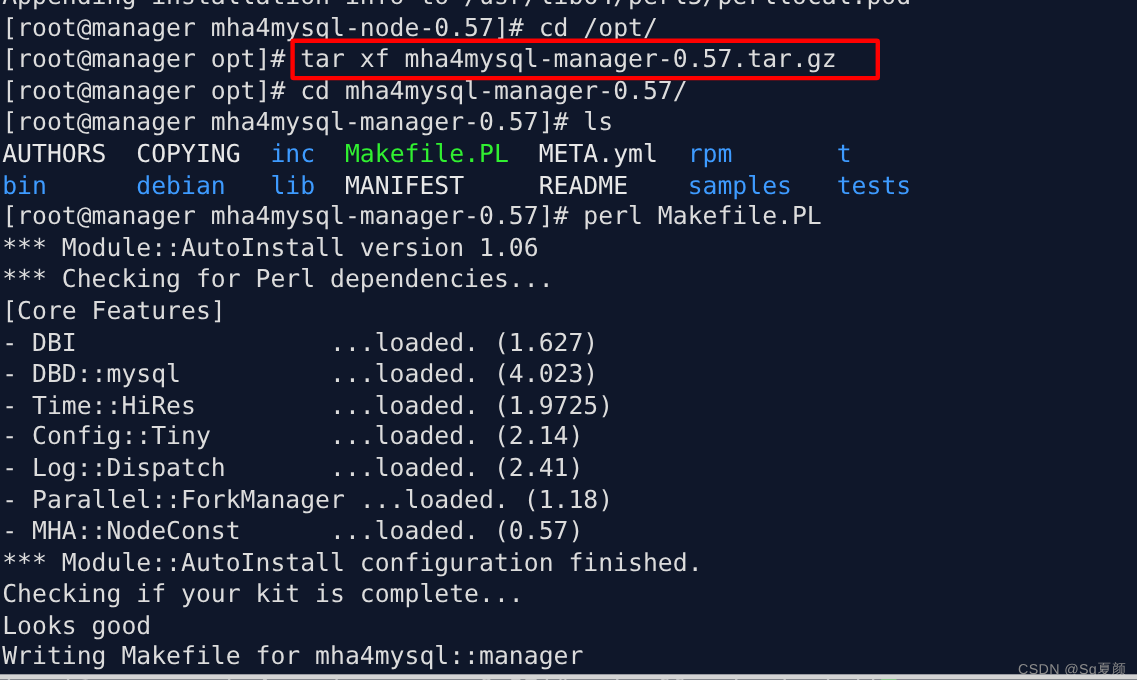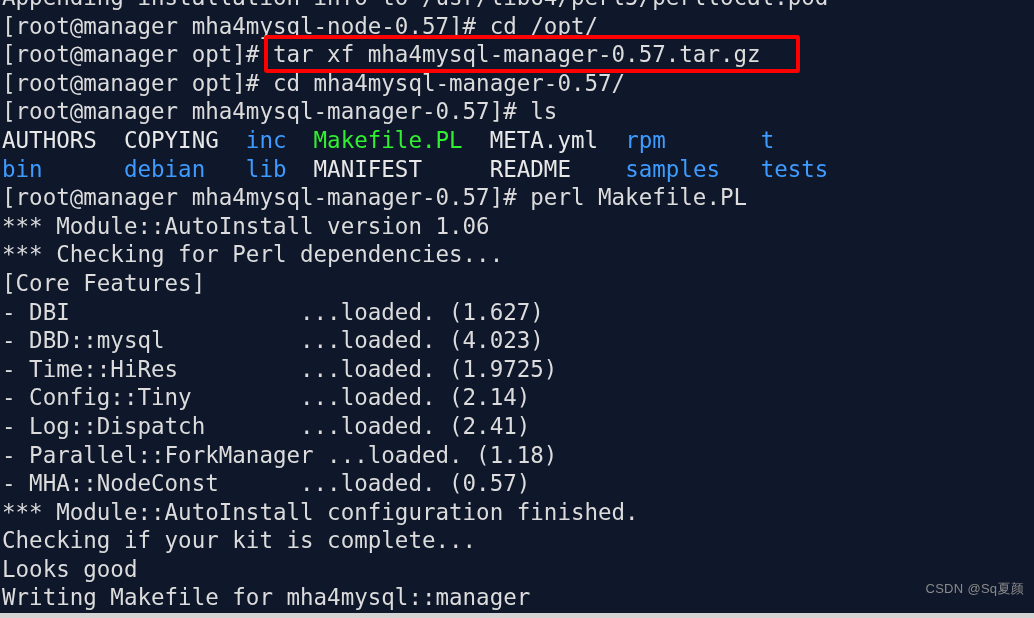--- a/index.html
+++ b/index.html
@@ -74,21 +74,21 @@
     left: 0;
     bottom: 0;
     width: 1034px;
     height: 5px;
     background: #d4d4d4;
   }
 
   #watermark {
     position: absolute;
     right: 10px;
-    bottom: 20px;
+    bottom: 0;
     font-family: "Liberation Sans", sans-serif;
     font-size: 13px;
     color: #8a8a8a;
     letter-spacing: 0.3px;
     white-space: pre;
   }
 </style>
 </head>
 <body>
 

